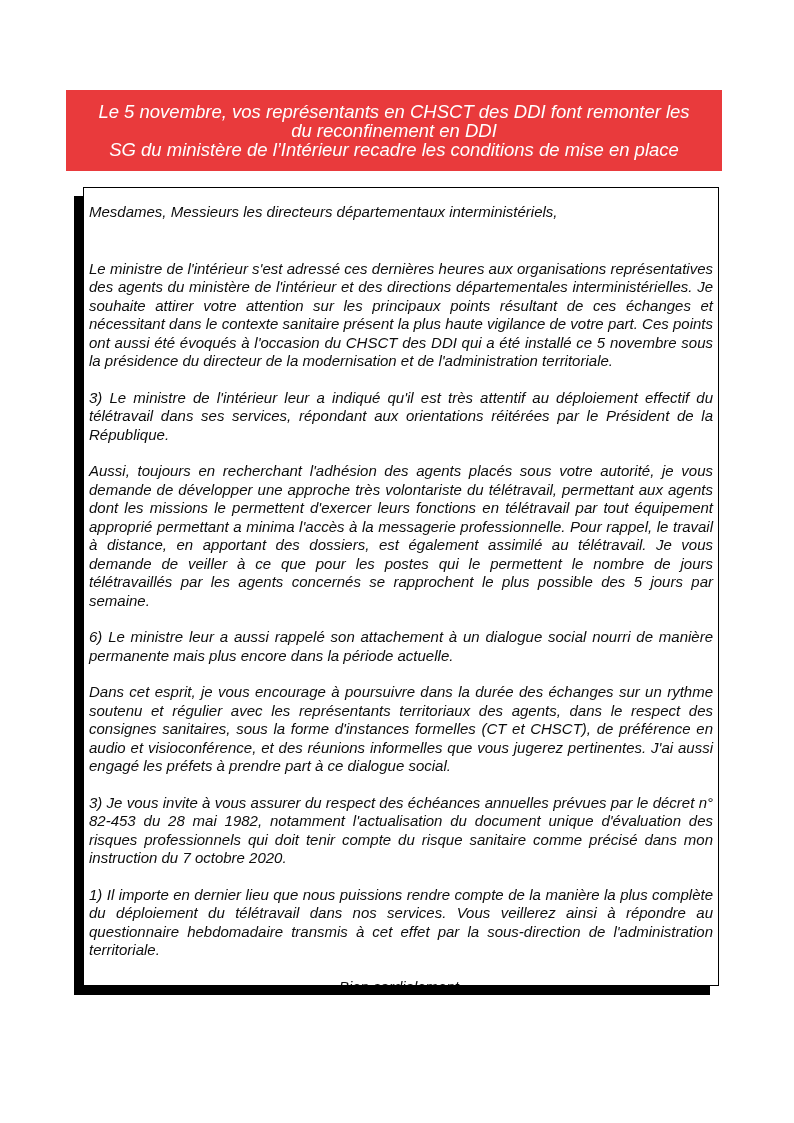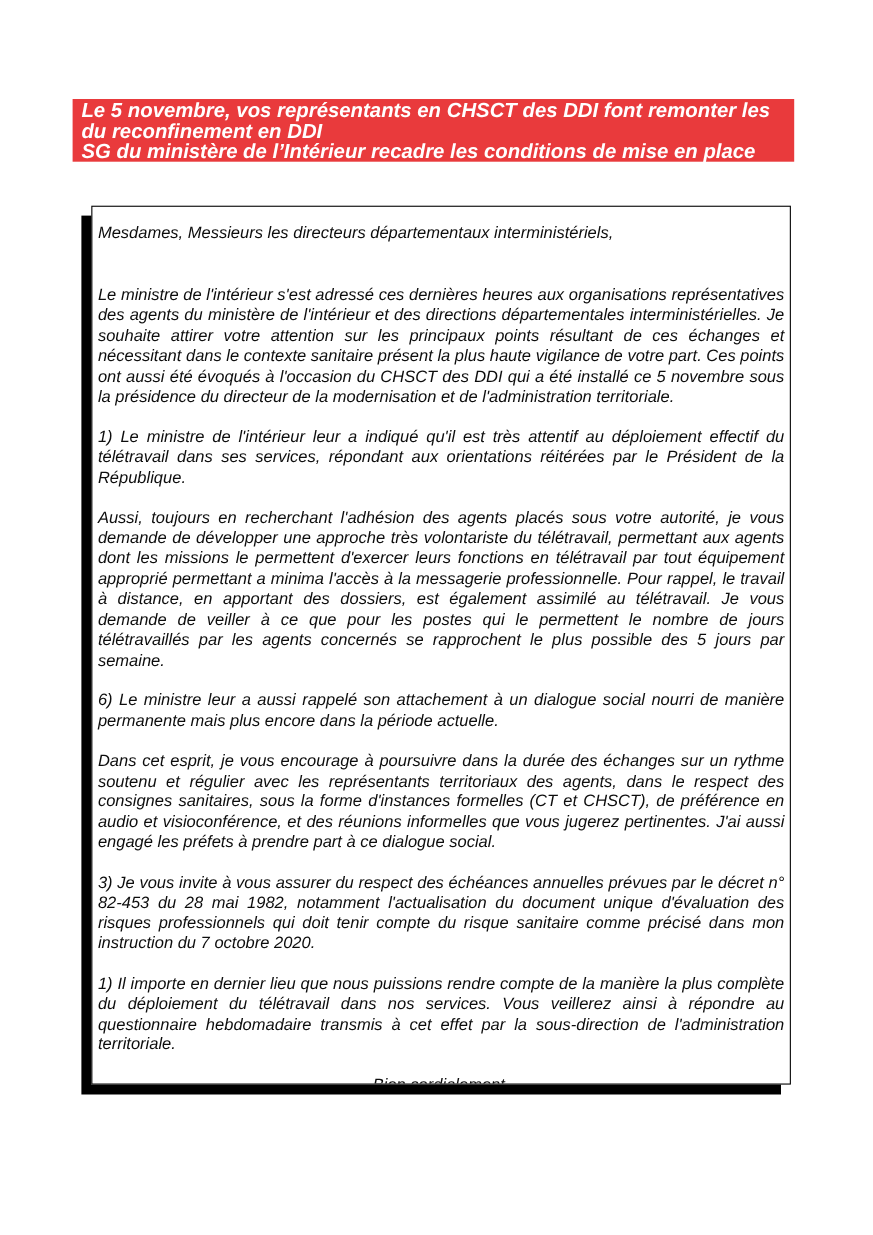--- a/index.html
+++ b/index.html
@@ -18,29 +18,29 @@
     position: absolute;
     inset: 0;
     background: #ffffff;
   }
   
   .banner {
     position: absolute;
     left: 66px;
     top: 90px;
     width: 656px;
-    height: 57px;
+    height: 81px;
     box-sizing: border-box;
     background: #e93a3c;
     color: #ffffff;
-    font-weight: bold;
+    font-weight: normal;
     font-style: italic;
     font-size: 18.5px;
     line-height: 19px;
-    text-align: left;
+    text-align: center;
     display: flex;
     flex-direction: column;
     justify-content: center;
     padding: 2px 8px;
   }
   .banner-line {
     white-space: nowrap;
   }
   
   .letter-box {
@@ -84,21 +84,21 @@
 
   <div class="banner">
     <div class="banner-line">Le 5 novembre, vos représentants en CHSCT des DDI font remonter les</div>
     <div class="banner-line">du reconfinement en DDI</div>
     <div class="banner-line">SG du ministère de l’Intérieur recadre les conditions de mise en place</div>
   </div>
 
   <div class="letter-box">
     <p class="salutation">Mesdames, Messieurs les directeurs départementaux interministériels,</p>
     <p>Le ministre de l'intérieur s'est adressé ces dernières heures aux organisations représentatives des agents du ministère de l'intérieur et des directions départementales interministérielles. Je souhaite attirer votre attention sur les principaux points résultant de ces échanges et nécessitant dans le contexte sanitaire présent la plus haute vigilance de votre part. Ces points ont aussi été évoqués à l'occasion du CHSCT des DDI qui a été installé ce 5 novembre sous la présidence du directeur de la modernisation et de l'administration territoriale.</p>
-    <p>1) Le ministre de l'intérieur leur a indiqué qu'il est très attentif au déploiement effectif du télétravail dans ses services, répondant aux orientations réitérées par le Président de la République.</p>
+    <p>3) Le ministre de l'intérieur leur a indiqué qu'il est très attentif au déploiement effectif du télétravail dans ses services, répondant aux orientations réitérées par le Président de la République.</p>
     <p>Aussi, toujours en recherchant l'adhésion des agents placés sous votre autorité, je vous demande de développer une approche très volontariste du télétravail, permettant aux agents dont les missions le permettent d'exercer leurs fonctions en télétravail par tout équipement approprié permettant a minima l'accès à la messagerie professionnelle. Pour rappel, le travail à distance, en apportant des dossiers, est également assimilé au télétravail. Je vous demande de veiller à ce que pour les postes qui le permettent le nombre de jours télétravaillés par les agents concernés se rapprochent le plus possible des 5 jours par semaine.</p>
     <p>6) Le ministre leur a aussi rappelé son attachement à un dialogue social nourri de manière permanente mais plus encore dans la période actuelle.</p>
     <p>Dans cet esprit, je vous encourage à poursuivre dans la durée des échanges sur un rythme soutenu et régulier avec les représentants territoriaux des agents, dans le respect des consignes sanitaires, sous la forme d'instances formelles (CT et CHSCT), de préférence en audio et visioconférence, et des réunions informelles que vous jugerez pertinentes. J'ai aussi engagé les préfets à prendre part à ce dialogue social.</p>
     <p>3) Je vous invite à vous assurer du respect des échéances annuelles prévues par le décret n° 82-453 du 28 mai 1982, notamment l'actualisation du document unique d'évaluation des risques professionnels qui doit tenir compte du risque sanitaire comme précisé dans mon instruction du 7 octobre 2020.</p>
     <p>1) Il importe en dernier lieu que nous puissions rendre compte de la manière la plus complète du déploiement du télétravail dans nos services. Vous veillerez ainsi à répondre au questionnaire hebdomadaire transmis à cet effet par la sous-direction de l'administration territoriale.</p>
     <p class="closing">Bien cordialement,</p>
     <p class="sig-name">JEAN-BENOIT ALBERTINI</p>
 
   </div>
 

